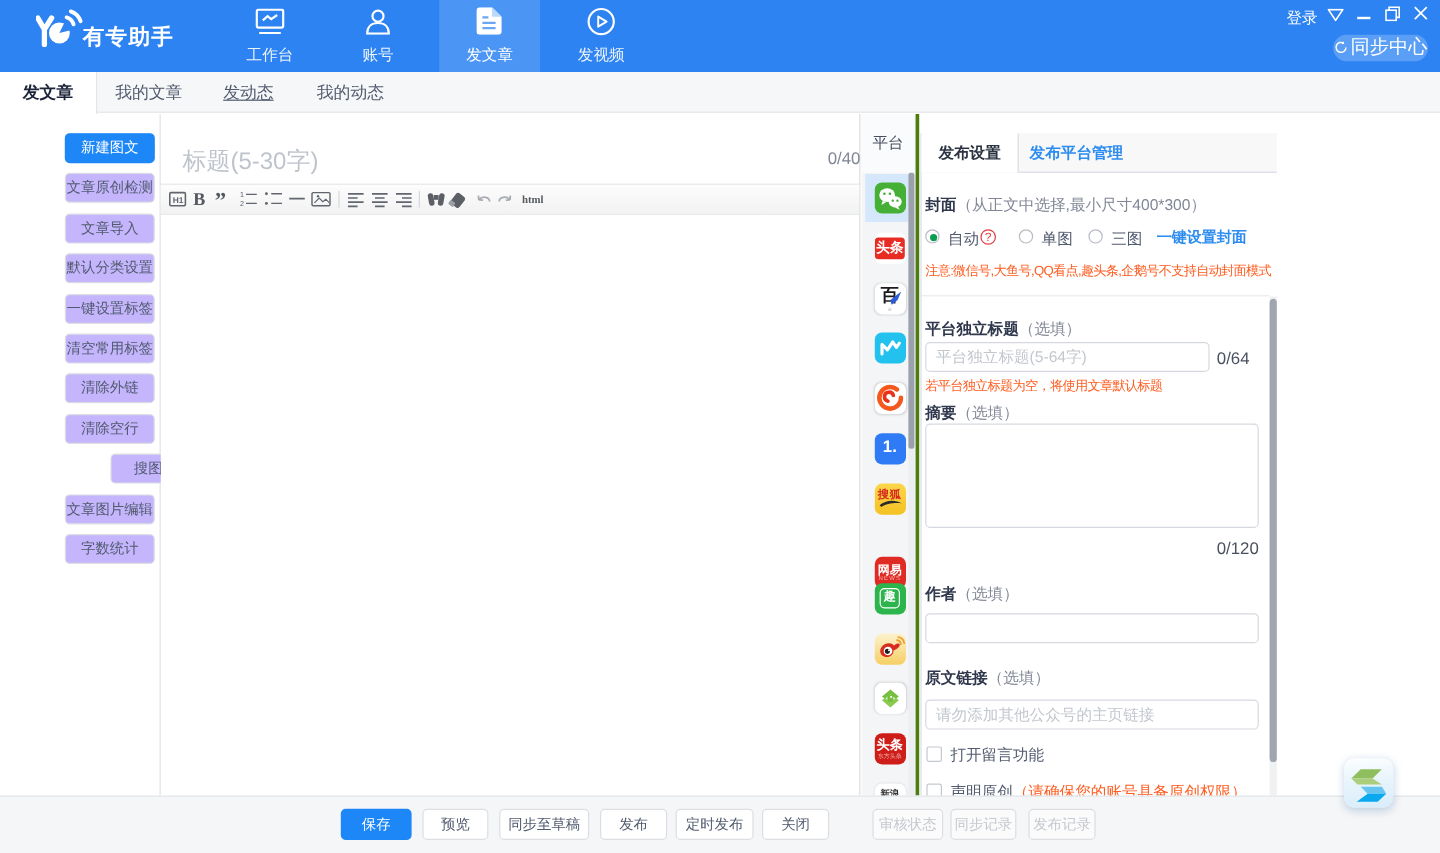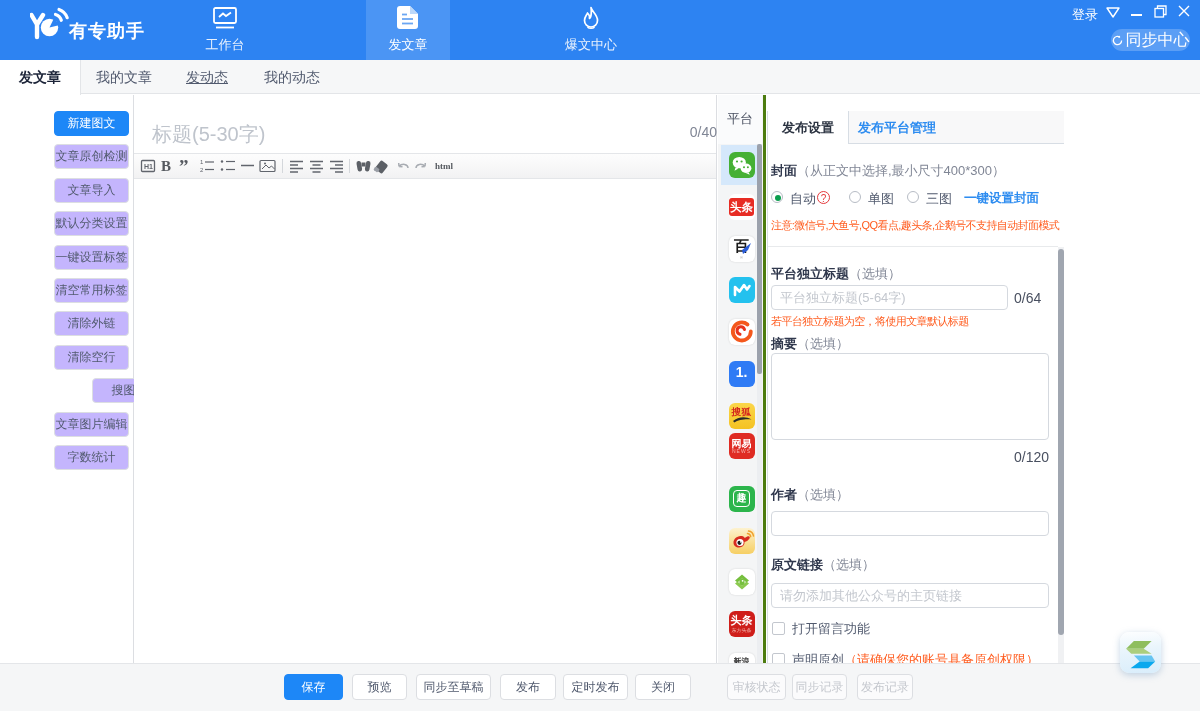--- a/index.html
+++ b/index.html
@@ -39,40 +39,47 @@
 
   <div class="abs" style="left:183px;top:0;width:84px;height:60px;text-align:center;">
     <svg width="26" height="22" viewBox="0 0 26 22" style="margin-top:7px;">
       <rect x="2" y="1" width="22" height="15" rx="1.5" fill="none" stroke="#fff" stroke-width="1.8"></rect>
       <polyline points="7,10 11,6.5 14,9 19,5.5" fill="none" stroke="#fff" stroke-width="1.8"></polyline>
       <line x1="4" y1="20.5" x2="22" y2="20.5" stroke="#fff" stroke-width="1.8"></line>
     </svg>
     <div style="font-size:13px;color:#eaf2fd;margin-top:3px;">工作台</div>
   </div>
 
+  <div class="abs" style="left:273px;top:0;width:84px;height:60px;text-align:center;">
+    <svg width="24" height="22" viewBox="0 0 24 22" style="margin-top:7px;">
+      <circle cx="12" cy="6.5" r="4.6" fill="none" stroke="#fff" stroke-width="1.8"></circle>
+      <path d="M3 21 C3 14.8 7 12.2 12 12.2 C17 12.2 21 14.8 21 21 Z" fill="none" stroke="#fff" stroke-width="1.8"></path>
+    </svg>
+    <div style="font-size:13px;color:#eaf2fd;margin-top:3px;">账号</div>
+  </div>
 
   <div class="abs" style="left:366px;top:0;width:84px;height:60px;text-align:center;">
     <svg width="22" height="23" viewBox="0 0 22 23" style="margin-top:6px;">
       <path d="M3 0 H13 L21 8 V20 a3 3 0 0 1 -3 3 H3 a3 3 0 0 1 -3 -3 V3 a3 3 0 0 1 3 -3 Z" fill="#fff"></path>
       <path d="M13 0 L21 8 H13 Z" fill="#bcd8fa"></path>
       <line x1="5" y1="8.5" x2="10" y2="8.5" stroke="#6ba6f3" stroke-width="1.8"></line>
       <line x1="5" y1="13" x2="16" y2="13" stroke="#6ba6f3" stroke-width="1.8"></line>
       <line x1="5" y1="17.5" x2="16" y2="17.5" stroke="#6ba6f3" stroke-width="1.8"></line>
     </svg>
     <div style="font-size:13px;color:#fff;margin-top:3px;">发文章</div>
   </div>
 
-
-  <div class="abs" style="left:549px;top:0;width:84px;height:60px;text-align:center;">
+  <div class="abs" style="left:459px;top:0;width:84px;height:60px;text-align:center;">
     <svg width="24" height="24" viewBox="0 0 24 24" style="margin-top:6px;">
-      <path d="M12 1.5 C13 6 18.5 8.5 18.5 14.5 A6.5 6.5 0 0 1 5.5 14.5 C5.5 11 7.5 9.5 8.5 7 C10.5 9 11 10 10.5 12.5 C12.5 11.5 12.5 5 12 1.5 Z" fill="none" stroke="#fff" stroke-width="1.7" stroke-linejoin="round"></path>
-      <path d="M9 21.5 C10 22.5 14 22.5 15 21.5" stroke="#fff" stroke-width="1.7" fill="none" stroke-linecap="round"></path>
-    </svg>
-    <div style="font-size:13px;color:#eaf2fd;margin-top:2px;">爆文中心</div>
-  </div>
+      <circle cx="12" cy="12" r="10.5" fill="none" stroke="#fff" stroke-width="1.8"></circle>
+      <path d="M9.5 7.8 L16.5 12 L9.5 16.2 Z" fill="none" stroke="#fff" stroke-width="1.6" stroke-linejoin="round"></path>
+    </svg>
+    <div style="font-size:13px;color:#eaf2fd;margin-top:2px;">发视频</div>
+  </div>
+
 
   <div class="abs" style="left:1072px;top:6px;font-size:13px;color:#fff;">登录</div>
   <svg class="abs" style="left:1106px;top:7px;" width="14" height="12" viewBox="0 0 14 12">
     <path d="M1 1 H13 L7 10 Z" fill="none" stroke="#fff" stroke-width="1.4" stroke-linejoin="round"></path>
   </svg>
   <div class="abs" style="left:1131px;top:14px;width:11px;height:2px;background:#fff;"></div>
   <svg class="abs" style="left:1154px;top:5px;" width="13" height="13" viewBox="0 0 13 13">
     <rect x="1" y="3.5" width="8.5" height="8.5" fill="none" stroke="#fff" stroke-width="1.3"></rect>
     <path d="M3.5 3.5 V1 H12 V9.5 H9.5" fill="none" stroke="#fff" stroke-width="1.3"></path>
   </svg>
@@ -200,21 +207,21 @@
   </div>
   <div class="pic" style="top:265.8px;background:#2f7bf5;">
     <div style="position:absolute;left:0;top:3px;width:26px;text-align:center;font-size:14px;font-weight:700;color:#fff;">1.</div>
   </div>
   <div class="pic" style="top:307.5px;background:linear-gradient(#fbd64a,#f4c223);">
     <div style="position:absolute;left:1px;top:3px;width:24px;text-align:center;font-size:9.5px;font-weight:700;color:#d5281e;letter-spacing:0.5px;">搜狐</div>
     <svg width="26" height="26" viewBox="0 0 26 26" style="position:absolute;left:0;top:0;">
       <path d="M4 18 C9 13.5 17 13 22.5 16.5 C17.5 15.8 9 16.5 5.5 19.5 Z" fill="#2b2b2b"></path>
     </svg>
   </div>
-  <div class="pic" style="top:338px;background:#df2b23;">
+  <div class="pic" style="top:369px;background:#df2b23;">
     <div style="position:absolute;left:0;top:3.5px;width:26px;text-align:center;font-size:10px;font-weight:700;color:#fff;">网易</div>
     <div style="position:absolute;left:0;top:15px;width:26px;text-align:center;font-size:5px;color:#f6b3ae;letter-spacing:1px;">NEWS</div>
   </div>
   <div class="pic" style="top:390.9px;background:#2cb54c;">
     <div style="position:absolute;left:4.5px;top:4.5px;width:17px;height:17px;border:1.5px solid #fff;border-radius:4px;color:#fff;font-size:10px;font-weight:700;text-align:center;line-height:14px;">趣</div>
   </div>
   <div class="pic" style="top:432.6px;background:linear-gradient(#fdf2cf,#f6cf63);">
     <svg width="26" height="26" viewBox="0 0 26 26">
       <path d="M16.5 9.5 c3.5 -2.5 5 -1 4 1 c-0.8 1.5 -3 3 -5 3.5 c0.3 2.7 -2 5.5 -5.5 5.5 c-3 0 -5.5 -2 -5.5 -4.8 c0 -3.4 3.2 -6.4 7 -6.6 c2 -0.1 3.6 0.6 4.2 1.8 z" fill="#d72c20"></path>
       <circle cx="11" cy="14.5" r="3.6" fill="#fff"></circle>

